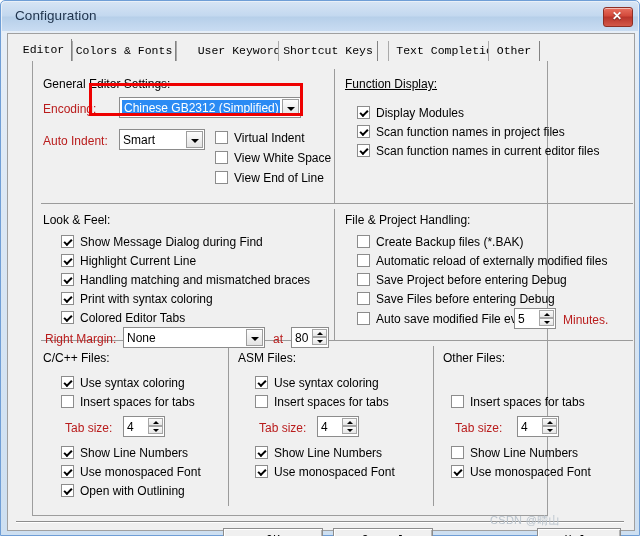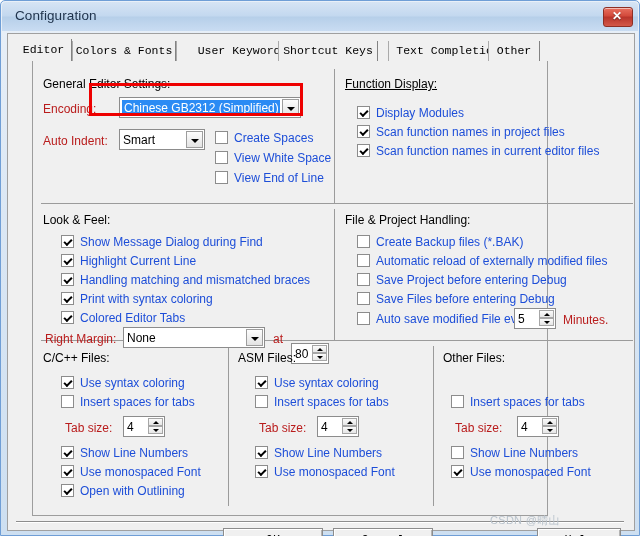--- a/index.html
+++ b/index.html
@@ -105,21 +105,21 @@
     position:absolute;left:2px;top:3px;
     width:6px;height:3px;
     border-left:2px solid #000;border-bottom:2px solid #000;
     transform:rotate(-45deg);
     display:none;
   }
   .cb.on::after{display:block;}
   .cbrow{position:absolute;height:15px;}
   .cbrow .cbtext{
     position:absolute;left:19px;top:0px;
-    font-size:12px;color:#1d4ed8;white-space:nowrap;line-height:14px;
+    font-size:12px;color:#000000;white-space:nowrap;line-height:14px;
   }
 
   
   .combo{
     position:absolute;height:21px;
     background:#ffffff;
     border:1px solid #8c8c8c;
     box-sizing:border-box;
     cursor:default;
   }
@@ -251,21 +251,21 @@
       <div class="lbl" style="left:10px;top:73px;">Auto Indent:</div>
       <div class="combo" style="left:86px;top:68px;width:86px;">
         <div class="ctext">Smart</div>
         <div class="arrowbox">
             <div class="arr"></div>
           </div>
       </div>
 
       <div class="cbrow" style="left:182px;top:70px;">
         <div class="cb"></div>
-        <div class="cbtext">Create Spaces</div>
+        <div class="cbtext">Virtual Indent</div>
       </div>
       <div class="cbrow" style="left:182px;top:90px;">
         <div class="cb"></div>
         <div class="cbtext">View White Space</div>
       </div>
       <div class="cbrow" style="left:182px;top:110px;">
         <div class="cb"></div>
         <div class="cbtext">View End of Line</div>
       </div>
 
@@ -308,21 +308,21 @@
       </div>
 
       <div class="lbl" style="left:12px;top:271px;">Right Margin:</div>
       <div class="combo" style="left:90px;top:266px;width:142px;">
         <div class="ctext">None</div>
         <div class="arrowbox">
             <div class="arr"></div>
           </div>
       </div>
       <div class="lbl" style="left:240px;top:271px;">at</div>
-      <div class="spin" style="left:258px;top:282px;width:38px;">
+      <div class="spin" style="left:258px;top:266px;width:38px;">
         <div class="stext">80</div>
         <div class="sbtns">
           <div class="sbtn up">
               <div class="tri"></div>
             </div>
           <div class="sbtn dn">
               <div class="tri"></div>
             </div>
         </div>
       </div>

